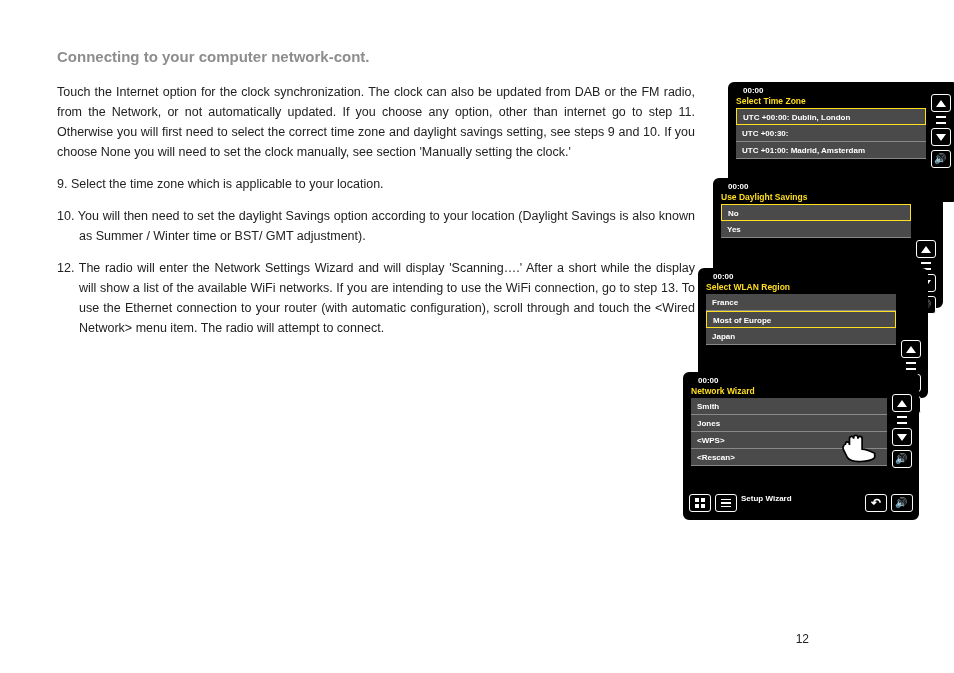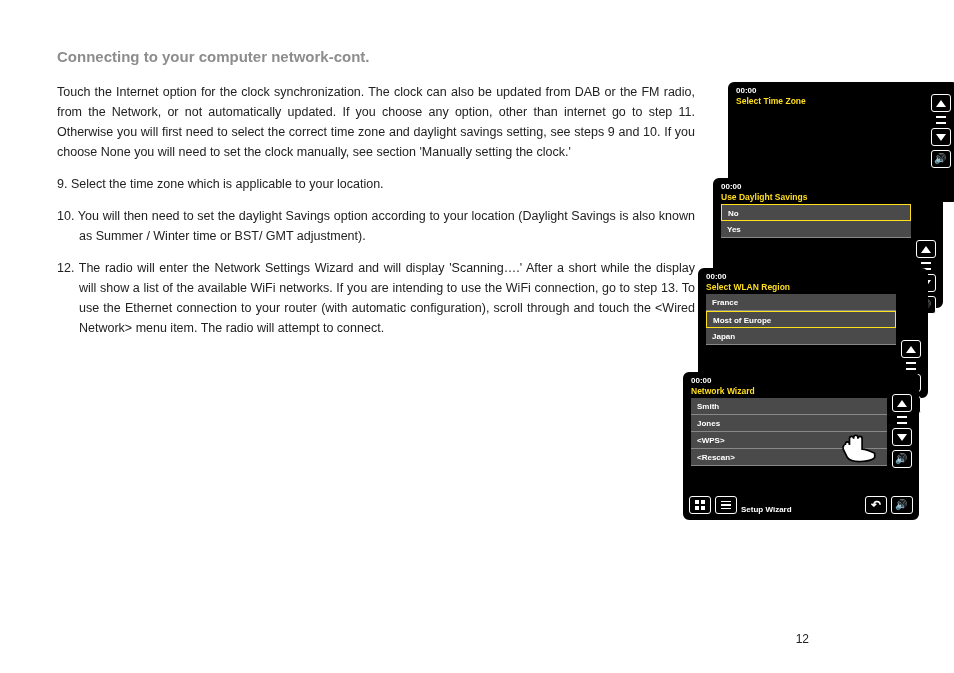--- a/index.html
+++ b/index.html
@@ -74,21 +74,21 @@
     color: #fff;
     font-family: Arial, Helvetica, sans-serif;
   }
   .dev .inner {
     position: relative;
     width: 100%;
     height: 100%;
   }
   .dev .time {
     position: absolute;
-    left: 6px;
+    left: 13px;
     top: 2px;
     font-size: 8px;
     font-weight: bold;
   }
   .dev .title {
     position: absolute;
     left: 6px;
     top: 12px;
     font-size: 8.5px;
     font-weight: bold;
@@ -156,21 +156,21 @@
     color: #fff;
     line-height: 1;
   }
   .dev .bottombar {
     position: absolute;
     left: 4px;
     right: 4px;
     bottom: 4px;
     height: 20px;
     display: flex;
-    align-items: flex-end;
+    align-items: flex-start;
     gap: 4px;
   }
   .dev .bbtn { width: 22px; height: 18px; }
   .dev .bbtn .grid4 {
     width: 10px; height: 10px;
     display: grid;
     grid-template-columns: 4px 4px;
     grid-template-rows: 4px 4px;
     gap: 2px;
   }
@@ -221,20 +221,25 @@
 
   <div class="side-tab">GB</div>
   <div class="page-num">12</div>
 
   <div class="screens">
 
     <div class="dev dev1">
       <div class="inner">
         <div class="time">00:00</div>
         <div class="title">Select Time Zone</div>
+        <div class="list">
+          <div class="row sel">UTC +00:00: Dublin, London</div>
+          <div class="row">UTC +00:30:</div>
+          <div class="row">UTC +01:00: Madrid, Amsterdam</div>
+        </div>
         <div class="ctrls">
           <div class="cbtn">
               <div class="tri-up"></div>
             </div>
           <div class="dash"></div>
           <div class="dash"></div>
           <div class="cbtn">
               <div class="tri-down"></div>
             </div>
           <div class="cbtn">

